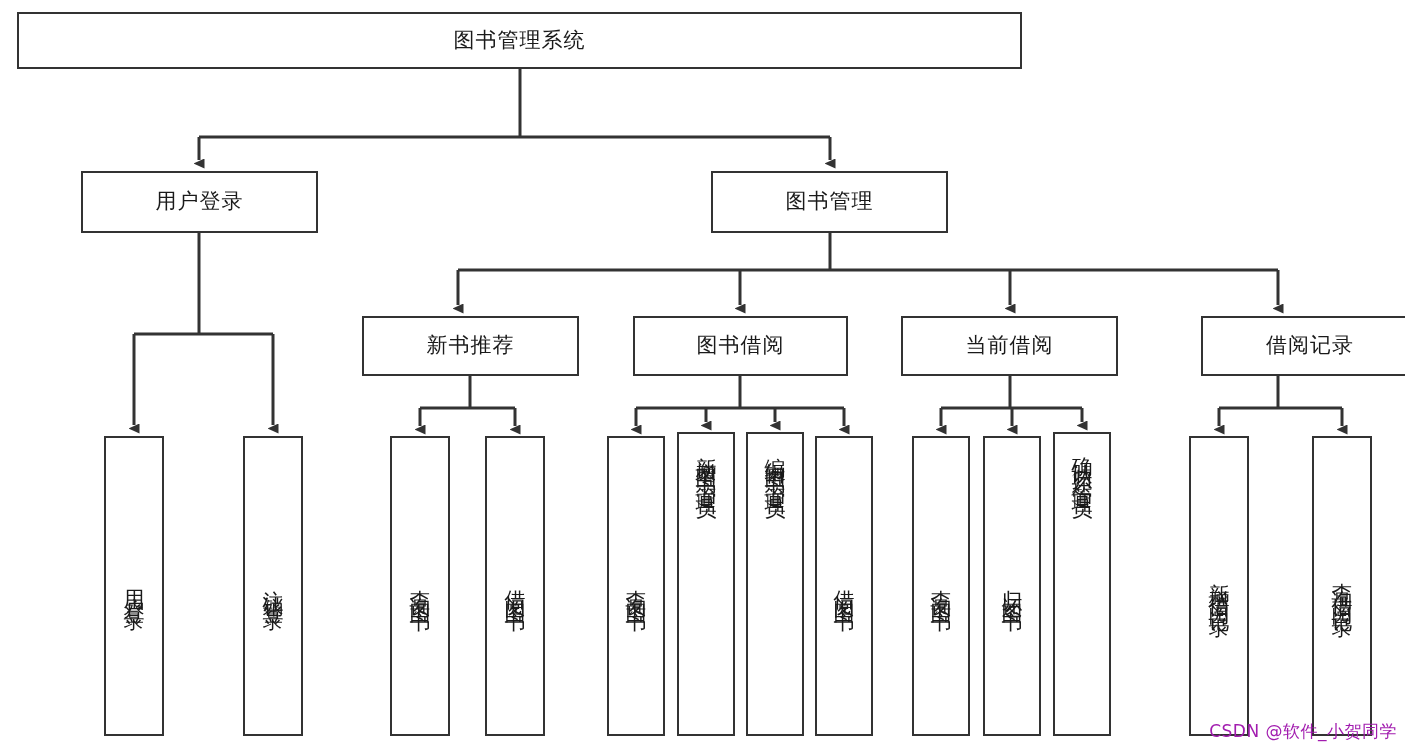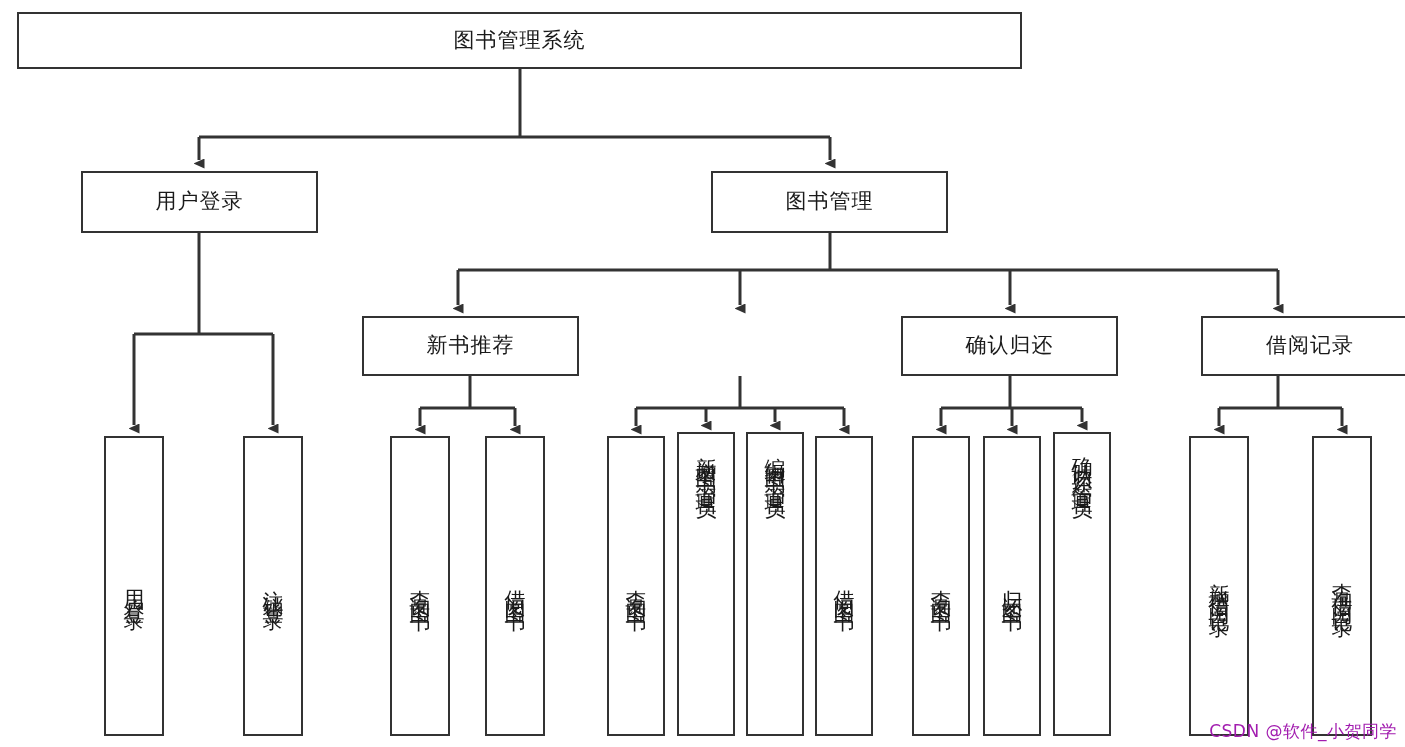--- a/index.html
+++ b/index.html
@@ -135,22 +135,25 @@
   <div class="node horiz" style="left: 81px; top: 171px; width: 237px; height: 62px;">
     <span class="label">用户登录</span>
   </div>
   <div class="node horiz" style="left: 711px; top: 171px; width: 237px; height: 62px;">
     <span class="label">图书管理</span>
   </div>
 
   <div class="node horiz" style="left: 362px; top: 316px; width: 217px; height: 60px;">
     <span class="label">新书推荐</span>
   </div>
+  <div class="node horiz" style="left: 633px; top: 316px; width: 215px; height: 60px;">
+    <span class="label">图书借阅</span>
+  </div>
   <div class="node horiz" style="left: 901px; top: 316px; width: 217px; height: 60px;">
-    <span class="label">确认归还</span>
+    <span class="label">当前借阅</span>
   </div>
   <div class="node horiz" style="left: 1172px; top: 316px; width: 218px; height: 60px; margin-left: 29px;">
     <span class="label">借阅记录</span>
   </div>
 
   <div class="node vert" style="left: 104px; top: 436px; width: 60px; height: 300px;">
     <span class="label">用户登录</span>
   </div>
   <div class="node vert" style="left: 243px; top: 436px; width: 60px; height: 300px;">
     <span class="label">注销登录</span>

